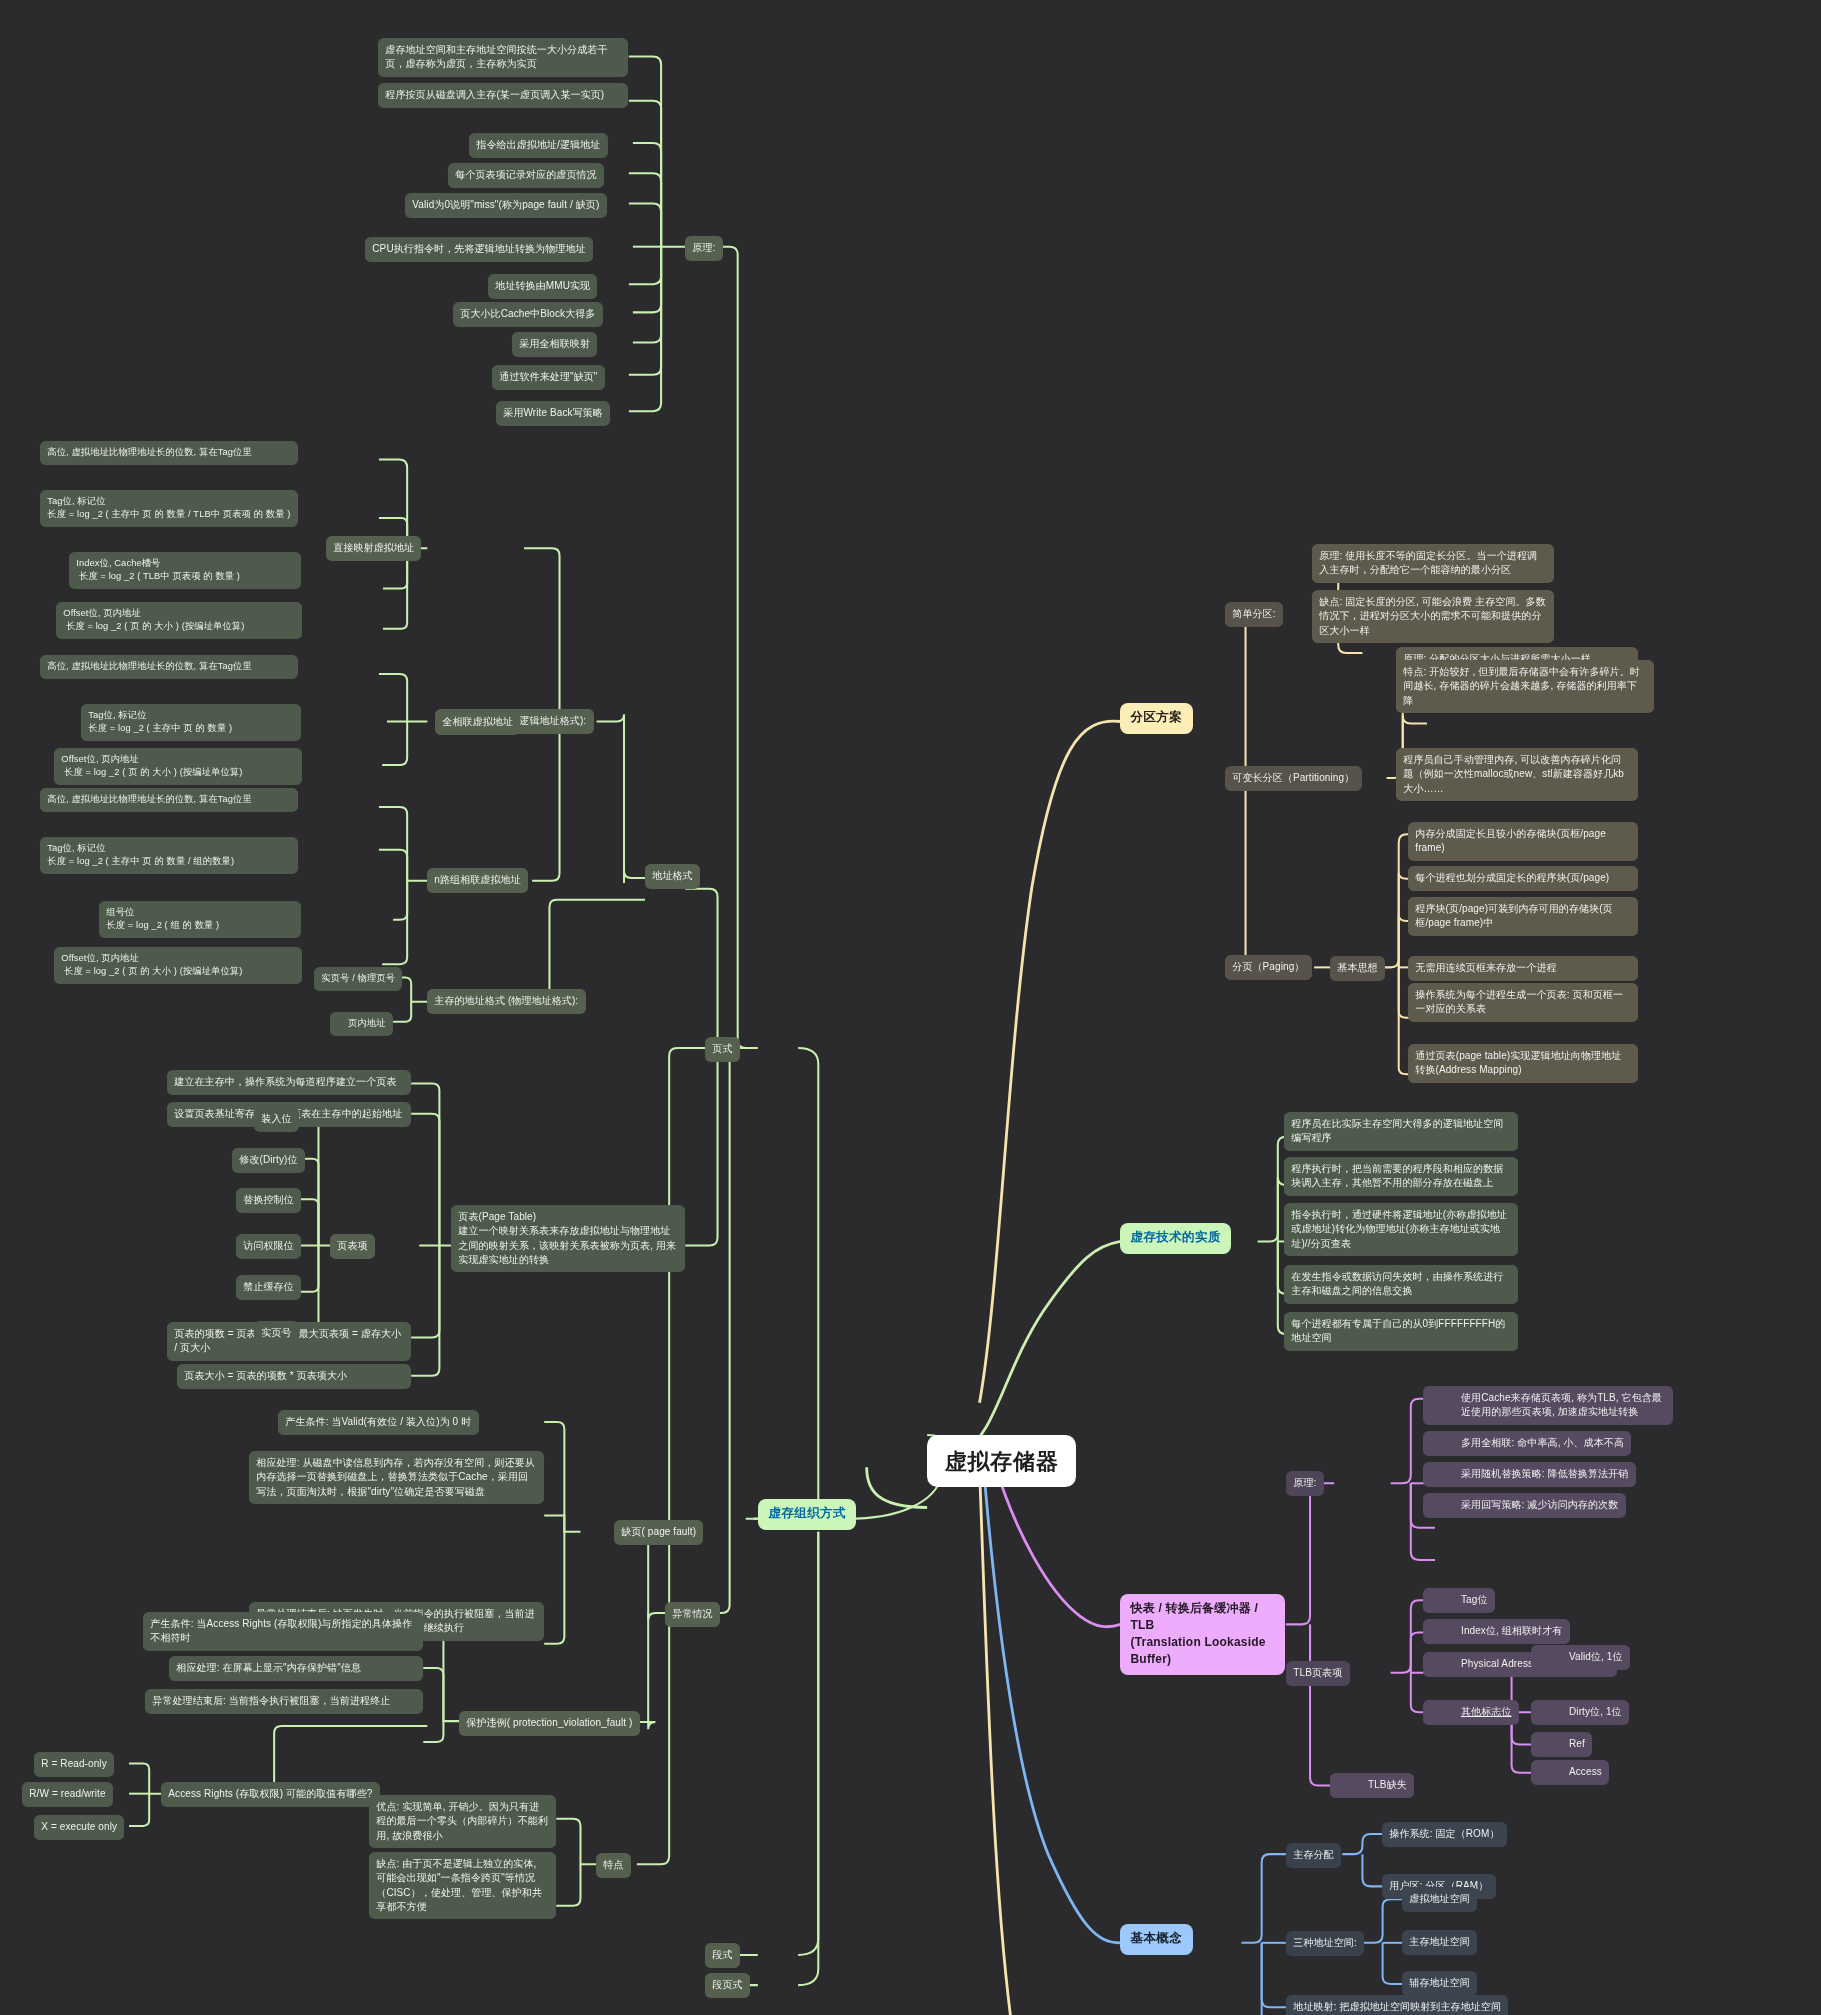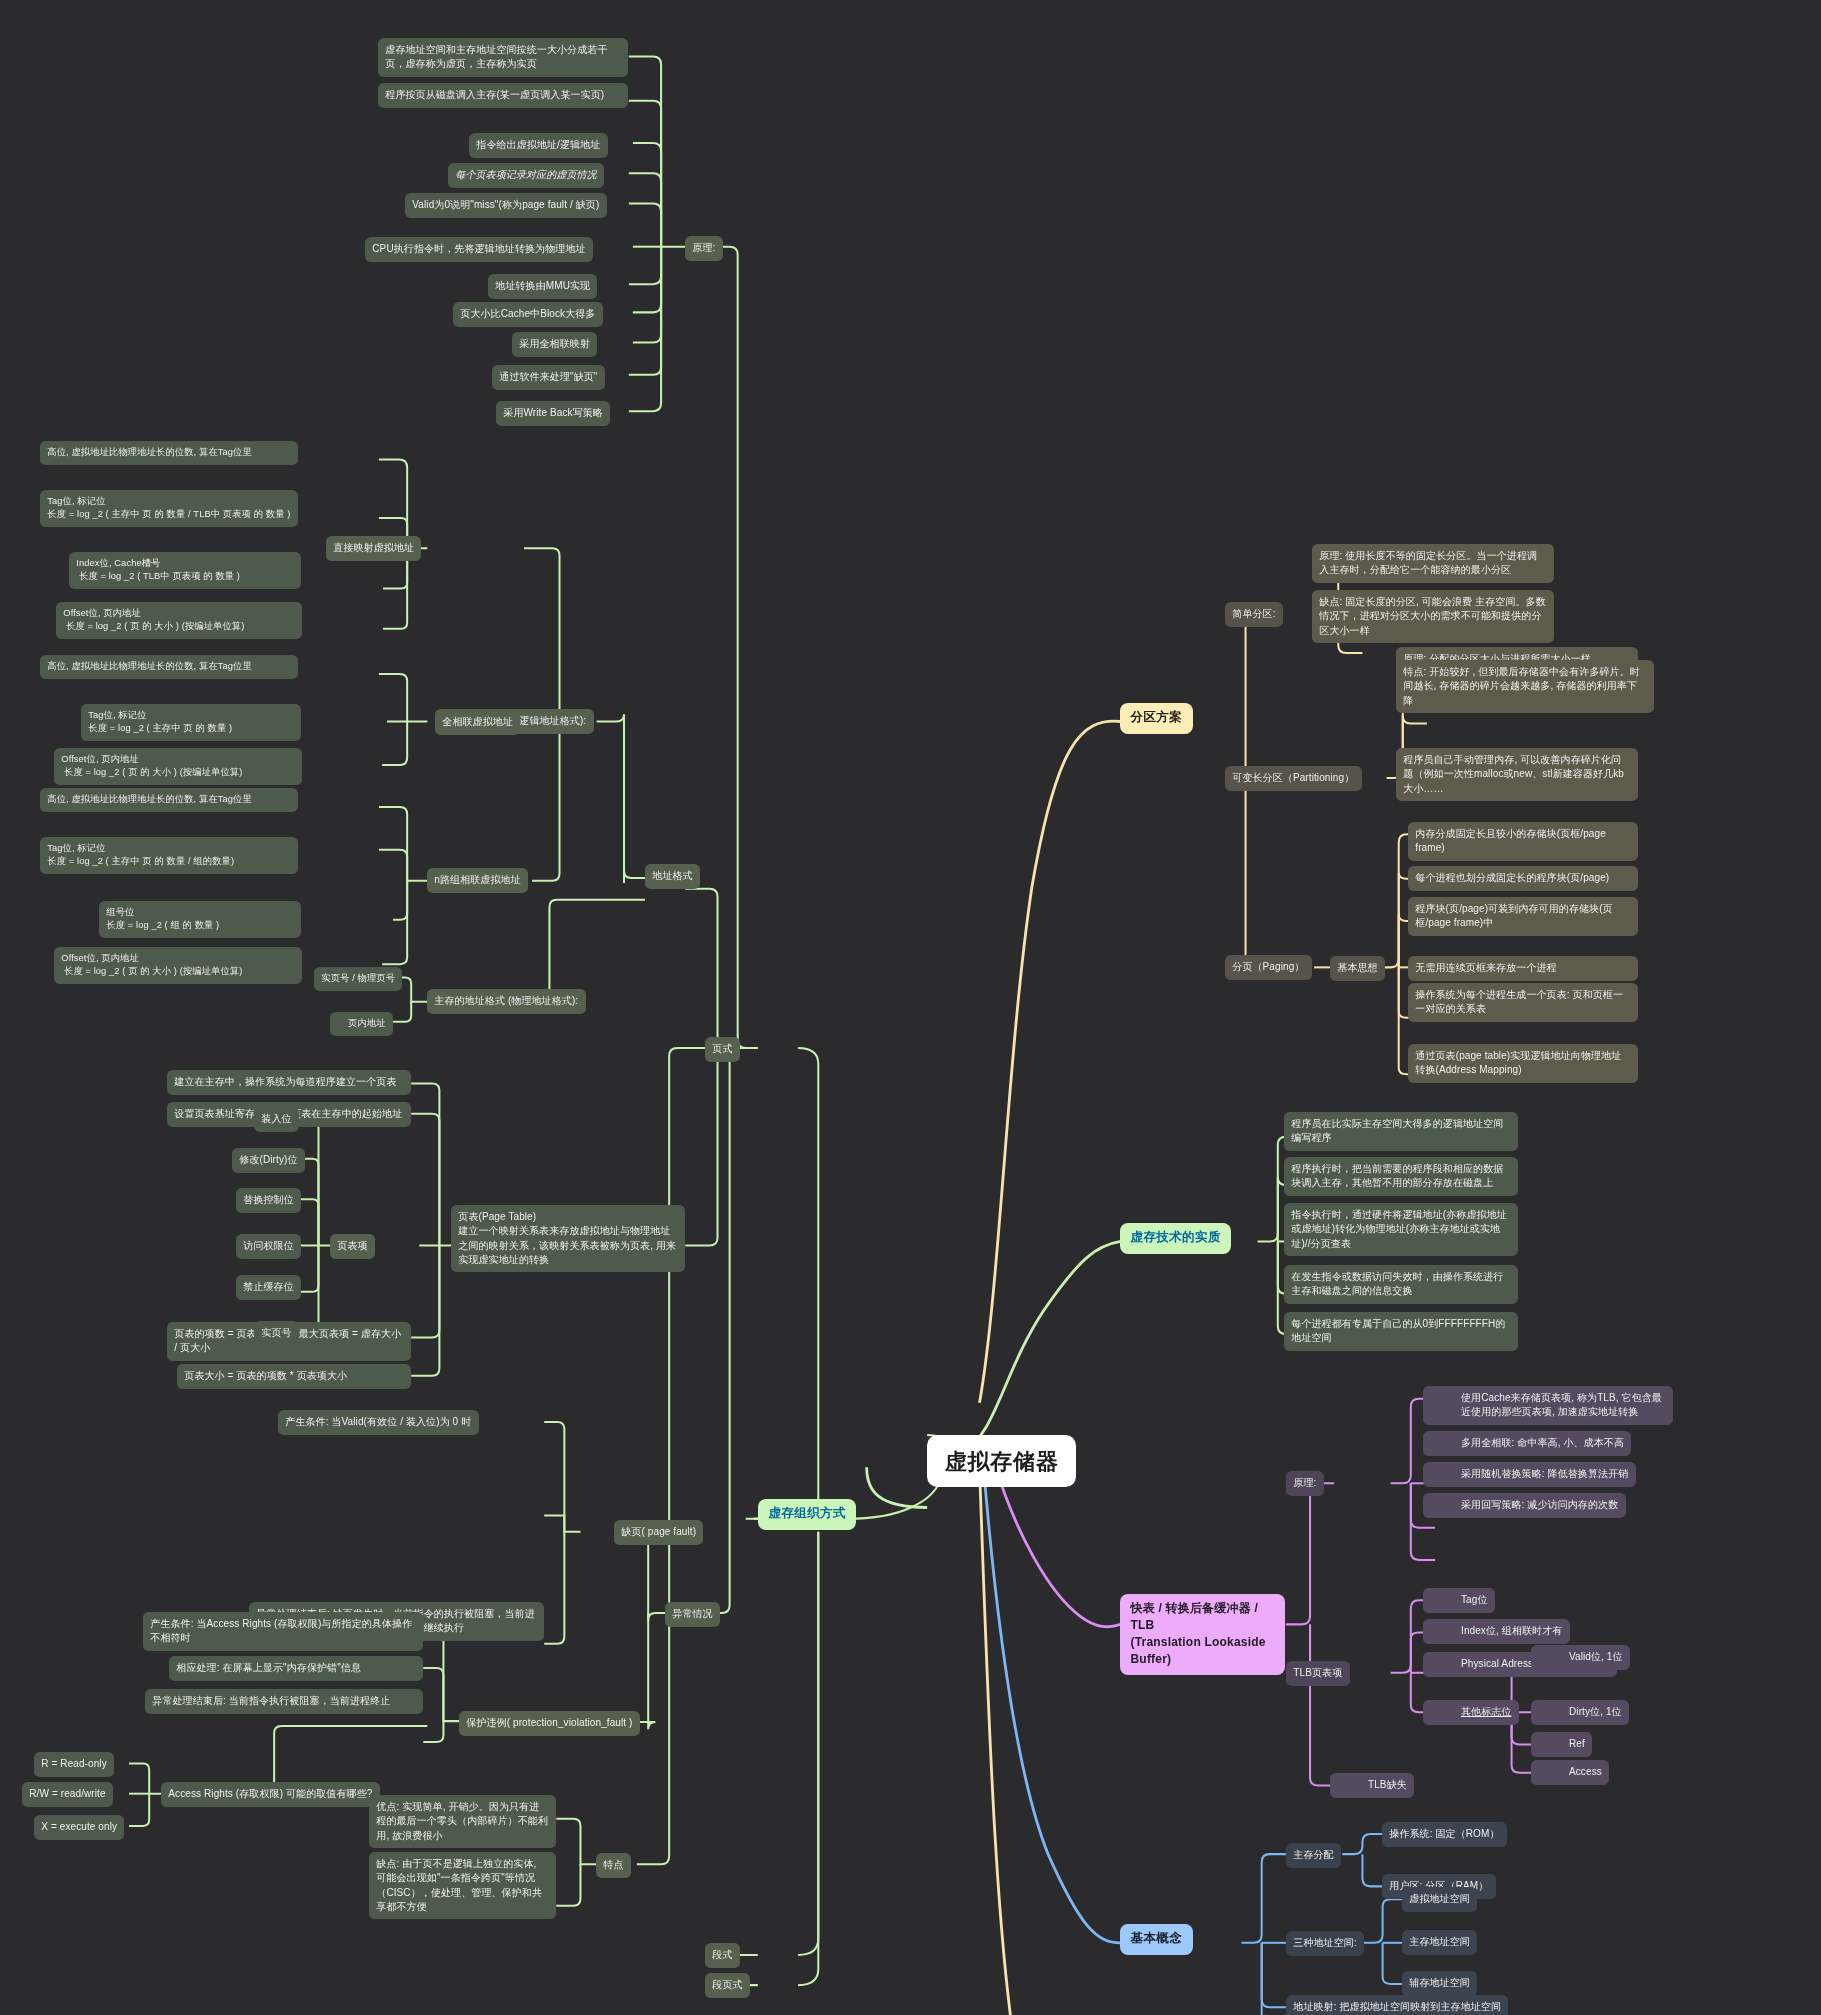--- a/index.html
+++ b/index.html
@@ -245,21 +245,21 @@
 
   <div class="node g-mid" style="left:705px; top:1037px;">页式</div>
   <div class="node g-mid" style="left:705px; top:1943px;">段式</div>
   <div class="node g-mid" style="left:705px; top:1973px;">段页式</div>
 
   <div class="node g-mid" style="left:685px; top:236px;">原理:</div>
 
   <div class="node g-leaf" style="left:378px; top:38px; width:250px;">虚存地址空间和主存地址空间按统一大小分成若干页，虚存称为虚页，主存称为实页</div>
   <div class="node g-leaf" style="left:378px; top:83px; width:250px;">程序按页从磁盘调入主存(某一虚页调入某一实页)</div>
   <div class="node g-leaf" style="left:469px; top:133px;">指令给出虚拟地址/逻辑地址</div>
-  <div class="node g-leaf" style="left:448px; top:163px;font-style:italic;">每个页表项记录对应的虚页情况</div>
+  <div class="node g-leaf" style="left:448px; top:163px;">每个页表项记录对应的虚页情况</div>
   <div class="node g-leaf" style="left:405px; top:193px;">Valid为0说明"miss"(称为page fault / 缺页)</div>
   <div class="node g-leaf" style="left:365px; top:237px;">CPU执行指令时，先将逻辑地址转换为物理地址</div>
   <div class="node g-leaf" style="left:488px; top:274px;">地址转换由MMU实现</div>
   <div class="node g-leaf" style="left:453px; top:302px;">页大小比Cache中Block大得多</div>
   <div class="node g-leaf" style="left:512px; top:332px;">采用全相联映射</div>
   <div class="node g-leaf" style="left:492px; top:365px;">通过软件来处理"缺页"</div>
   <div class="node g-leaf" style="left:496px; top:401px;">采用Write Back写策略</div>
 
   <div class="node g-mid" style="left:645px; top:864px;">地址格式</div>
   <div class="node g-mid" style="left:435px; top:709px;">虚存的地址格式 (逻辑地址格式):</div>
@@ -305,20 +305,21 @@
   <div class="node g-leaf" style="left:232px; top:1148px;">修改(Dirty)位</div>
   <div class="node g-leaf" style="left:236px; top:1188px;">替换控制位</div>
   <div class="node g-leaf" style="left:236px; top:1234px;">访问权限位</div>
   <div class="node g-leaf" style="left:236px; top:1275px;">禁止缓存位</div>
   <div class="node g-leaf" style="left:254px; top:1321px;">实页号</div>
 
   <div class="node g-mid" style="left:665px; top:1602px;">异常情况</div>
 
   <div class="node g-mid" style="left:580px; top:1520px;margin-left:34px;">缺页( page fault)</div>
   <div class="node g-leaf" style="left:278px; top:1410px;">产生条件: 当Valid(有效位 / 装入位)为 0 时</div>
+  <div class="node g-leaf" style="left:249px; top:1451px; width:295px;">相应处理: 从磁盘中读信息到内存，若内存没有空间，则还要从内存选择一页替换到磁盘上，替换算法类似于Cache，采用回写法，页面淘汰时，根据"dirty"位确定是否要写磁盘</div>
   <div class="node g-leaf" style="left:249px; top:1602px; width:295px;">异常处理结束后: 缺页发生时，当前指令的执行被阻塞，当前进程挂起; 缺页处理结束后，回到原指令继续执行</div>
 
   <div class="node g-mid" style="left:459px; top:1711px;">保护违例( protection_violation_fault )</div>
   <div class="node g-leaf" style="left:143px; top:1612px; width:280px;">产生条件: 当Access Rights (存取权限)与所指定的具体操作不相符时</div>
   <div class="node g-leaf" style="left:169px; top:1656px; width:254px;">相应处理: 在屏幕上显示"内存保护错"信息</div>
   <div class="node g-leaf" style="left:145px; top:1689px; width:278px;">异常处理结束后: 当前指令执行被阻塞，当前进程终止</div>
 
   <div class="node g-leaf" style="left:161px; top:1782px;">Access Rights (存取权限) 可能的取值有哪些?</div>
   <div class="node g-leaf" style="left:34px; top:1752px;">R = Read-only</div>
   <div class="node g-leaf" style="left:22px; top:1782px;">R/W = read/write</div>

